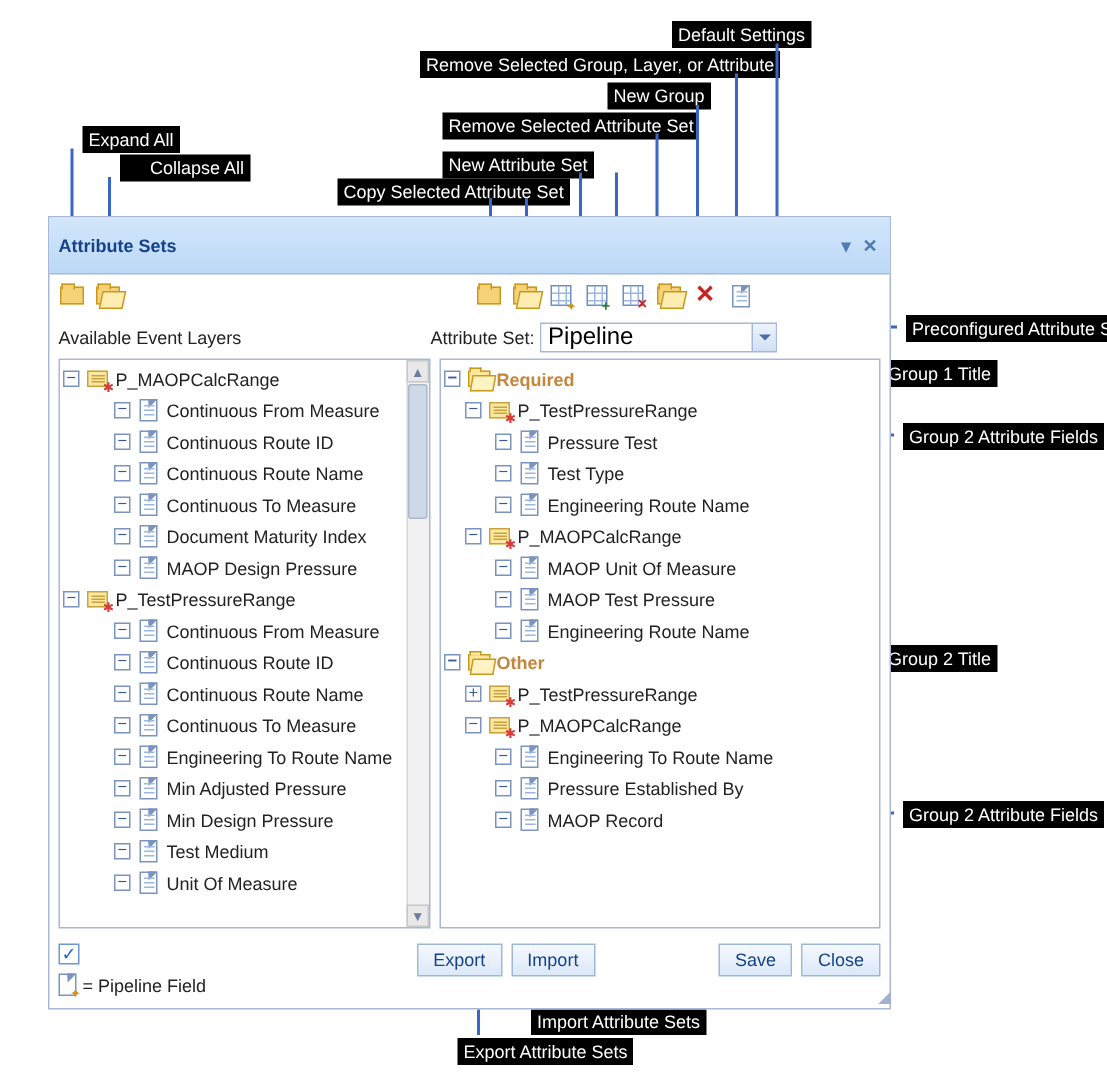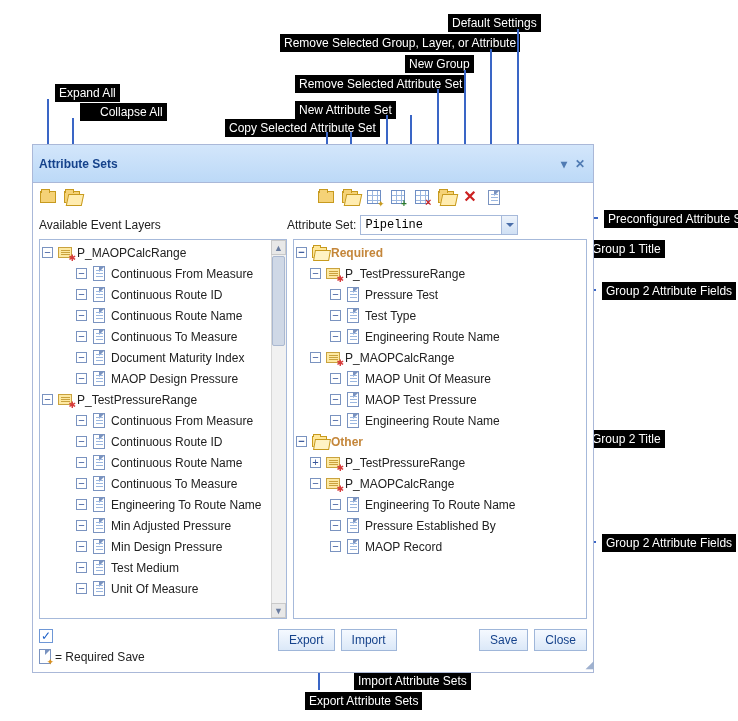--- a/index.html
+++ b/index.html
@@ -115,21 +115,21 @@
     align-items:center;
   }
   .section-labels .left { width:248px; }
   .section-labels .right { display:flex; align-items:center; gap:4px;}
   .combo {
     display:flex; align-items:center;
     border:1px solid #a6b9da; height:20px;
     background:#fff;
   }
   .combo input {
-    border:none; outline:none; height:18px; padding:0 4px; width:140px; font-size:12px;font-family:Liberation Mono, monospace;
+    border:none; outline:none; height:18px; padding:0 4px; width:140px; font-size:16px;
   }
   .combo .dd {
     width:16px; height:18px; border-left:1px solid #a6b9da;
     display:flex; align-items:center; justify-content:center;
     background: linear-gradient(#edf3fb,#d0e0f4);
     cursor:pointer;
   }
   .tri-down { width:0;height:0;border:4px solid transparent; border-top-color:#4a6ea9; margin-top:3px;}
 
   .cols {
@@ -558,21 +558,21 @@
         </div>
     </div>
 
     <div class="footer">
       <div class="leftf">
         <div class="chk">
           <div class="chkbox">✓</div>
         </div>
         <div class="legend">
           <div class="ic-doc star"></div>
-          <span>= Required Save</span>
+          <span>= Pipeline Field</span>
         </div>
       </div>
       <div style="width:10px"></div>
       <div class="btn">Export</div>
       <div class="btn">Import</div>
       <div class="btngap"></div>
       <div class="btn">Save</div>
       <div class="btn">Close</div>
     </div>
     <div class="resize">◢</div>

